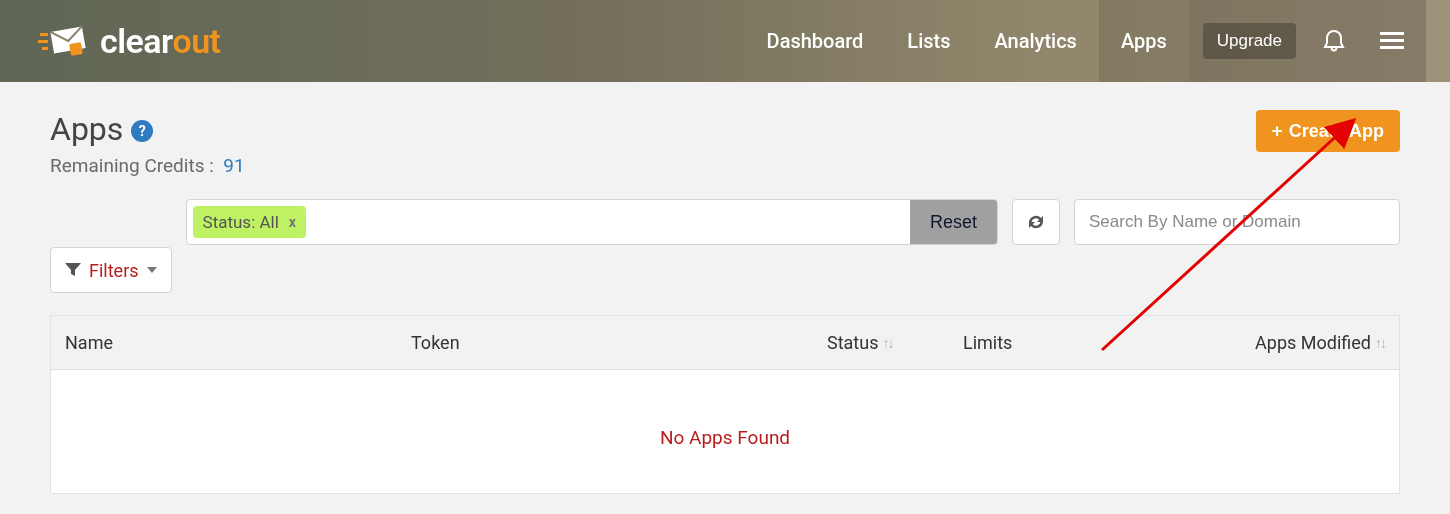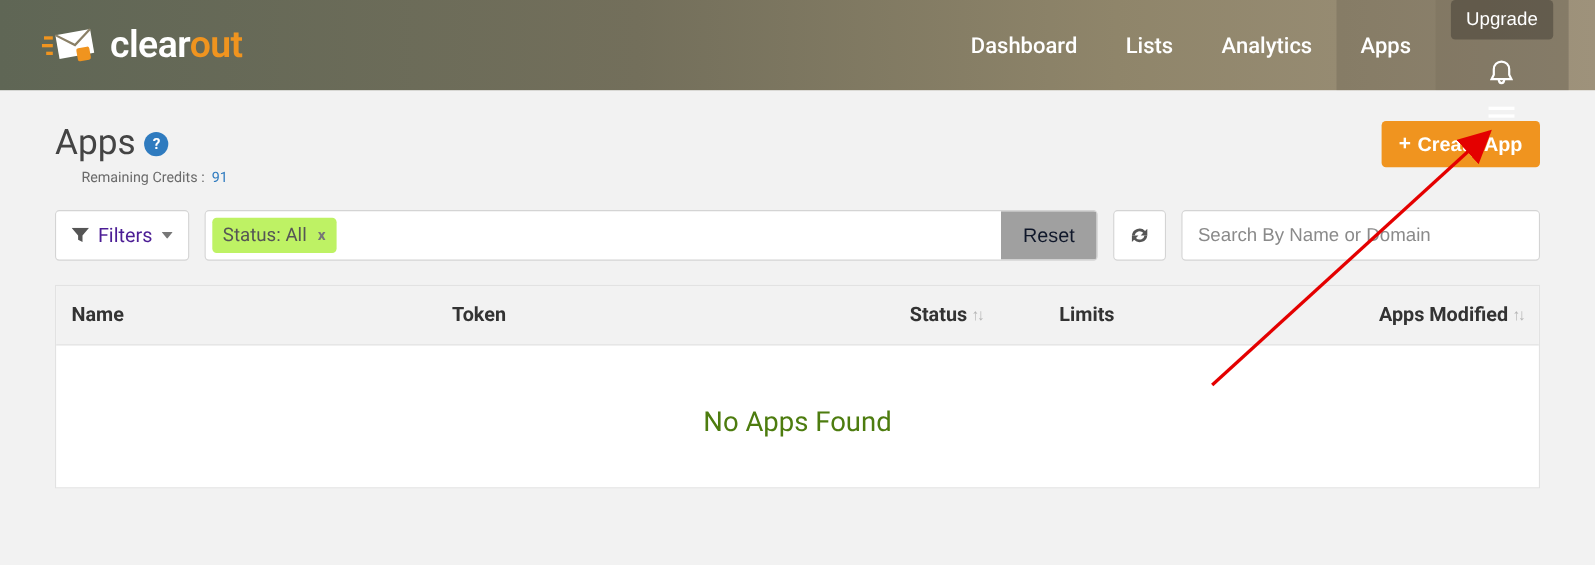--- a/index.html
+++ b/index.html
@@ -42,21 +42,20 @@
     cursor: pointer;
   }
   .nav-link.active { background: rgba(0,0,0,0.10); }
   .nav-right {
     display: flex;
     align-items: center;
     height: 82px;
     background: rgba(0,0,0,0.15);
     padding: 0 14px;
     gap: 18px;
-    flex-direction: column;
   }
   .upgrade-btn {
     background: rgba(0,0,0,0.25);
     color: #fff;
     border: none;
     border-radius: 4px;
     padding: 8px 14px;
     font-size: 17px;
     font-weight: 500;
     cursor: pointer;
@@ -97,23 +96,22 @@
     font-size: 14px;
     font-weight: 700;
     display: inline-flex;
     align-items: center;
     justify-content: center;
     position: relative;
     top: 2px;
   }
   .credits-line {
     margin-top: 6px;
-    font-size: 13px;
+    font-size: 19px;
     color: #6a6a6a;
-    margin-left: 24px;
   }
   .credits-line .credits-value { color: #2f7bbf; cursor: pointer; }
   .create-btn {
     background: #f0941f;
     color: #fff;
     border: none;
     border-radius: 4px;
     padding: 10px 16px;
     font-size: 18px;
     font-weight: 600;
@@ -134,22 +132,23 @@
   .filters-btn {
     background: #fff;
     border: 1px solid #d4d4d4;
     border-radius: 4px;
     padding: 0 14px;
     height: 46px;
     display: flex;
     align-items: center;
     gap: 8px;
     font-size: 18px;
-    color: #4c1d95;
-    cursor: pointer;
+    color: #b91c1c;
+    cursor: pointer;
+    margin-top: 48px;
   }
   .filter-bar {
     flex: 1;
     display: flex;
     background: #fff;
     border: 1px solid #d4d4d4;
     border-radius: 4px;
     height: 46px;
     align-items: center;
     overflow: hidden;
@@ -209,36 +208,36 @@
     margin-top: 22px;
     background: #fff;
     border: 1px solid #e2e2e2;
   }
   .thead {
     display: flex;
     background: #f2f2f2;
     border-bottom: 1px solid #e2e2e2;
     padding: 16px 14px;
     font-size: 18px;
-    font-weight: 700;
+    font-weight: 400;
     color: #333;
   }
   .col-name  { flex: 0 0 346px; }
   .col-token { flex: 0 0 416px; }
   .col-status{ flex: 0 0 136px; display:flex; align-items:center; gap:4px;}
   .col-limits{ flex: 0 0 220px; }
   .col-modified { flex: 1; text-align: right; display:flex; justify-content:flex-end; align-items:center; gap:4px;}
   .sort-icon { color: #b5b5b5; font-size: 14px; letter-spacing:-2px;}
   .empty {
     padding: 56px 0 44px 0;
     text-align: center;
   }
   .empty-line1 {
-    font-size: 25px;
-    color: #4d7c0f;
+    font-size: 19px;
+    color: #b91c1c;
   }
   .empty-line2 {
     margin-top: 10px;
     font-size: 19px;
     color: #2f7bbf;
     cursor: pointer;
   }
 
   
   .annotation-arrow {

